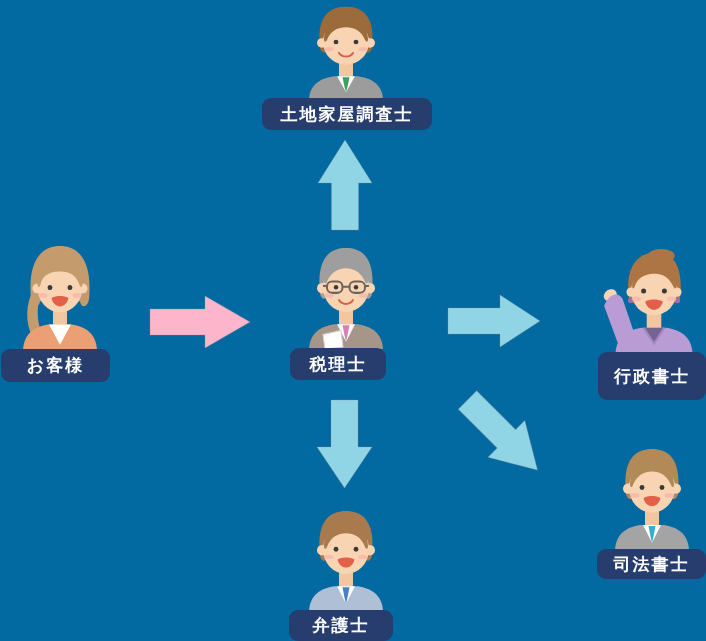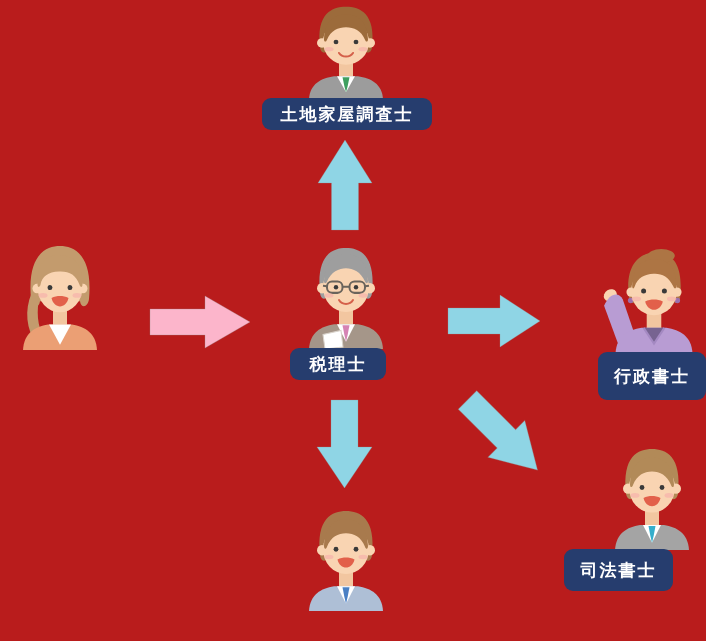--- a/index.html
+++ b/index.html
@@ -1,17 +1,17 @@
 <!DOCTYPE html>
 <html><head>
 <meta charset="utf-8">
 <style>
   html,body{margin:0;padding:0;background:#ffffff;}
   .stage{
-    position:relative;width:706px;height:641px;background:#b91c1c;overflow:hidden;
+    position:relative;width:706px;height:641px;background:#0369a1;overflow:hidden;
     font-family:"Liberation Sans","DejaVu Sans",sans-serif;
   }
   .avatar{position:absolute;display:block;overflow:visible;}
   .node-label{
     position:absolute;background:#263d6e;color:#ffffff;border-radius:9px;
     display:flex;align-items:center;justify-content:center;
     font-weight:bold;font-size:17px;letter-spacing:2px;white-space:nowrap;
   }
   .arrow{position:absolute;display:block;overflow:visible;}
   .arrow polygon{stroke:rgba(150,150,150,.30);stroke-width:1;}
@@ -56,20 +56,21 @@
     <g fill="#3a3a3a">
       <circle cx="40" cy="41" r="2.4"></circle>
         <circle cx="60" cy="41" r="2.4"></circle>
     </g>
     <g fill="#f7b2ac" opacity="0.7">
       <ellipse cx="33" cy="48.5" rx="4.5" ry="2.2"></ellipse>
         <ellipse cx="67" cy="48.5" rx="4.5" ry="2.2"></ellipse>
     </g>
     <path d="M41.5,51 C44,61.5 56,61.5 58.5,51 C53,48.5 47,48.5 41.5,51 Z" fill="#e2604a"></path>
   </svg>
+  <div class="node-label" style="left:1px;top:349px;width:109px;height:33px">お客様</div>
 
   <svg class="avatar" style="left:296px;top:246px;width:100px;height:103px" viewBox="0 0 100 100" preserveAspectRatio="none">
     <path d="M24,46 C20,9 36,2 50,2 C64,2 80,9 76,46 C75,52 70,53 69,48 L31,48 C30,53 25,52 24,46 Z" fill="#9e9e9e"></path>
     <circle cx="26" cy="41" r="5" fill="#f9d4b2"></circle>
     <circle cx="74" cy="41" r="5" fill="#f9d4b2"></circle>
     <rect x="43" y="54" width="14" height="24" fill="#f2c6a0"></rect>
     <path d="M13,100 C14,84 25,78 38,76 L62,76 C75,78 86,84 87,100 Z" fill="#a59689"></path>
     <polygon points="41,76 59,76 50,93" fill="#ffffff"></polygon>
     <polygon points="46.5,77 53.5,77 51.5,87 50,93 48.5,87" fill="#d583b4"></polygon>
     <polygon points="27,86 45,82 47,98 29,100" stroke="#d9d3cb" stroke-width="1" fill="#ffffff"></polygon>
@@ -132,21 +133,21 @@
     <g fill="#3a3a3a">
       <circle cx="40" cy="40" r="2.4"></circle>
         <circle cx="60" cy="40" r="2.4"></circle>
     </g>
     <g fill="#f7b2ac" opacity="0.7">
       <ellipse cx="33" cy="47.5" rx="4.5" ry="2.2"></ellipse>
         <ellipse cx="67" cy="47.5" rx="4.5" ry="2.2"></ellipse>
     </g>
     <path d="M41.5,50 C44,60.5 56,60.5 58.5,50 C53,47.5 47,47.5 41.5,50 Z" fill="#e2604a"></path>
   </svg>
-  <div class="node-label" style="left:564px;top:549px;width:109px;height:42px">司法書士</div>
+  <div class="node-label" style="left:597px;top:549px;width:109px;height:30px">司法書士</div>
 
   <svg class="avatar" style="left:296px;top:508px;width:100px;height:103px" viewBox="0 0 100 100" preserveAspectRatio="none">
     <path d="M24,46 C20,10 36,3 50,3 C64,3 80,10 76,46 C75,52 70,53 69,48 L31,48 C30,53 25,52 24,46 Z" fill="#a87a4d"></path>
     <circle cx="26" cy="41" r="5" fill="#f9d4b2"></circle>
     <circle cx="74" cy="41" r="5" fill="#f9d4b2"></circle>
     <rect x="43" y="54" width="14" height="24" fill="#f2c6a0"></rect>
     <path d="M13,100 C14,84 25,78 38,76 L62,76 C75,78 86,84 87,100 Z" fill="#aebfd6"></path>
     <polygon points="41,76 59,76 50,93" fill="#ffffff"></polygon>
     <polygon points="46.5,77 53.5,77 51.5,87 50,93 48.5,87" fill="#4b80c4"></polygon>
     <ellipse cx="50" cy="40" rx="23" ry="24" fill="#f9d4b2"></ellipse>
@@ -154,20 +155,21 @@
     <g fill="#3a3a3a">
       <circle cx="40" cy="40" r="2.4"></circle>
         <circle cx="60" cy="40" r="2.4"></circle>
     </g>
     <g fill="#f7b2ac" opacity="0.7">
       <ellipse cx="33" cy="47.5" rx="4.5" ry="2.2"></ellipse>
         <ellipse cx="67" cy="47.5" rx="4.5" ry="2.2"></ellipse>
     </g>
     <path d="M41.5,50 C44,60.5 56,60.5 58.5,50 C53,47.5 47,47.5 41.5,50 Z" fill="#e2604a"></path>
   </svg>
+  <div class="node-label" style="left:289px;top:610px;width:104px;height:31px">弁護士</div>
 
   <svg class="arrow" style="left:150px;top:296px;width:100px;height:52px" viewBox="0 0 100 52">
     <polygon points="0,13 55,13 55,0 100,26 55,52 55,39 0,39" fill="#fcb5cb"></polygon>
   </svg>
 
   <svg class="arrow" style="left:318px;top:140px;width:54px;height:90px" viewBox="0 0 54 90">
     <polygon points="27,0 54,43 40.5,43 40.5,90 13.5,90 13.5,43 0,43" fill="#8fd5e5"></polygon>
   </svg>
 
   <svg class="arrow" style="left:448px;top:295px;width:92px;height:52px" viewBox="0 0 92 52">

